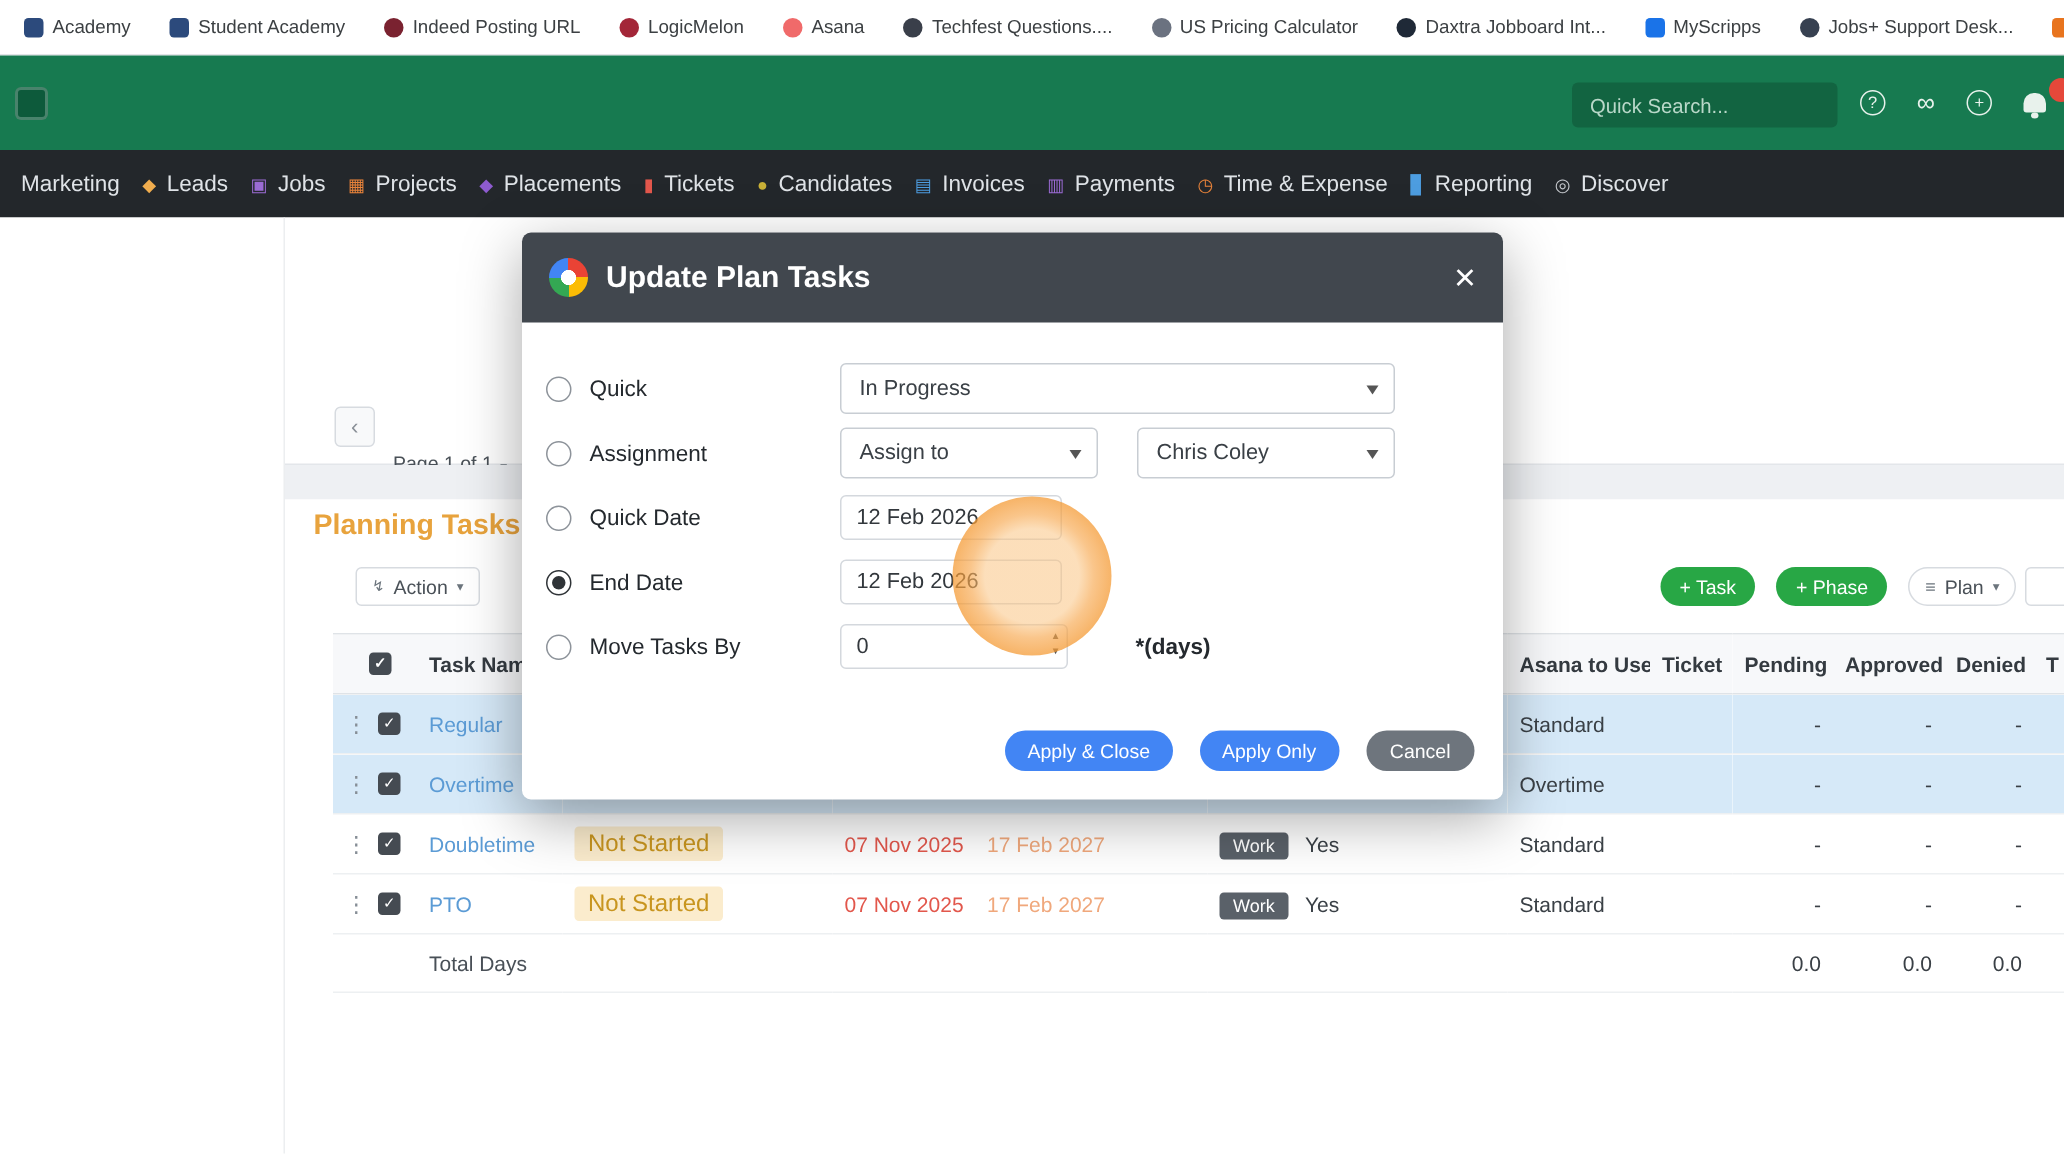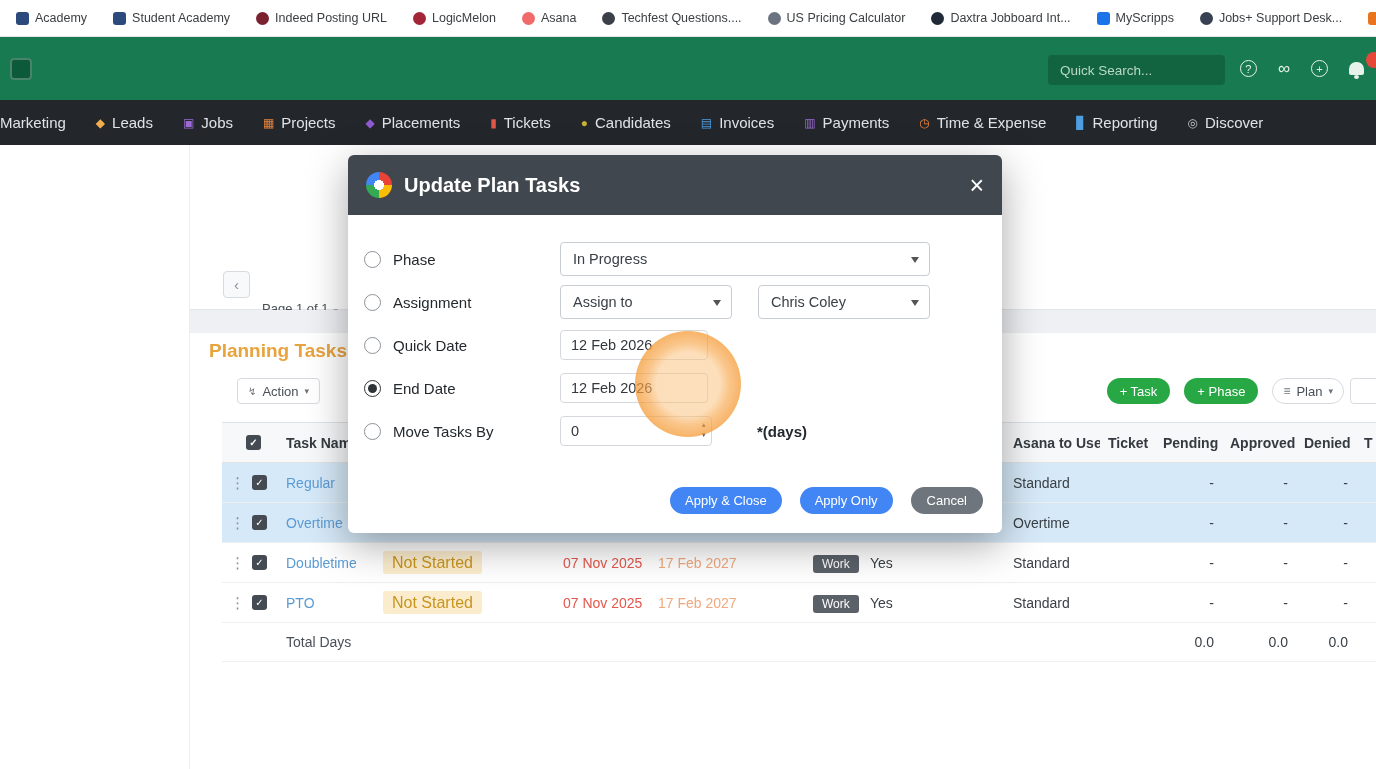--- a/index.html
+++ b/index.html
@@ -22,21 +22,21 @@
   .hicons { position:absolute; right:0; top:0; height:63px; display:flex; align-items:center; gap:21px; padding-right:12px; }
   .hicon { width:17px; height:17px; border-radius:50%; border:1.5px solid #e8f2ec; color:#e8f2ec; font-size:11px;
     display:flex; align-items:center; justify-content:center; cursor:pointer; }
   .hicon.noring { border:none; font-size:17px; width:auto; height:auto; }
   .bell { width:15px; height:13px; background:#e8f2ec; border-radius:7px 7px 2px 2px; position:relative; cursor:pointer; }
   .bell::after { content:""; position:absolute; left:5px; bottom:-4px; width:5px; height:4px; background:#e8f2ec; border-radius:50%; }
   .corner-badge { position:absolute; right:-6px; top:15px; width:16px; height:16px; border-radius:50%; background:#e5483a; }
 
   
   .navbar { position:absolute; left:0; top:100px; width:1376px; height:45px; background:var(--nav_dark,#23272b);
-    display:flex; align-items:center; padding-left:0; gap:30px; }
+    display:flex; align-items:center; padding-left:14px; gap:15px; }
   .nav-item { display:flex; align-items:center; gap:7px; font-size:15px; color:#dfe3e7; white-space:nowrap; cursor:pointer; }
   .nav-ico { font-size:12px; line-height:1; }
   .nav-ico:empty { display:none; }
 
   
   .left-panel { position:absolute; left:0; top:145px; width:190px; bottom:0; background:#fff; border-right:1px solid #eceef0; }
   .card1 { position:absolute; left:190px; right:0; top:145px; height:165px; background:#fff; border-bottom:1px solid #e3e6ea; }
   .gray-band { position:absolute; left:190px; right:0; top:310px; height:23px; background:#eef0f3; }
   .card2 { position:absolute; left:190px; right:0; top:333px; bottom:0; background:#fff; }
 
@@ -434,21 +434,21 @@
 
 <div class="modal">
   <div class="modal-header">
     <span class="m-logo"></span>
     <span class="m-title">Update Plan Tasks</span>
     <span class="m-close">×</span>
   </div>
 
   <div class="m-row" style="top:87px">
     <span class="radio"></span>
-    <span class="m-label">Phase</span>
+    <span class="m-label">Quick</span>
     <div class="select w370">
         <span>In Progress</span>
       </div>
   </div>
 
   <div class="m-row" style="top:130px">
     <span class="radio"></span>
     <span class="m-label">Assignment</span>
     <div class="select w172">
         <span>Assign to</span>

